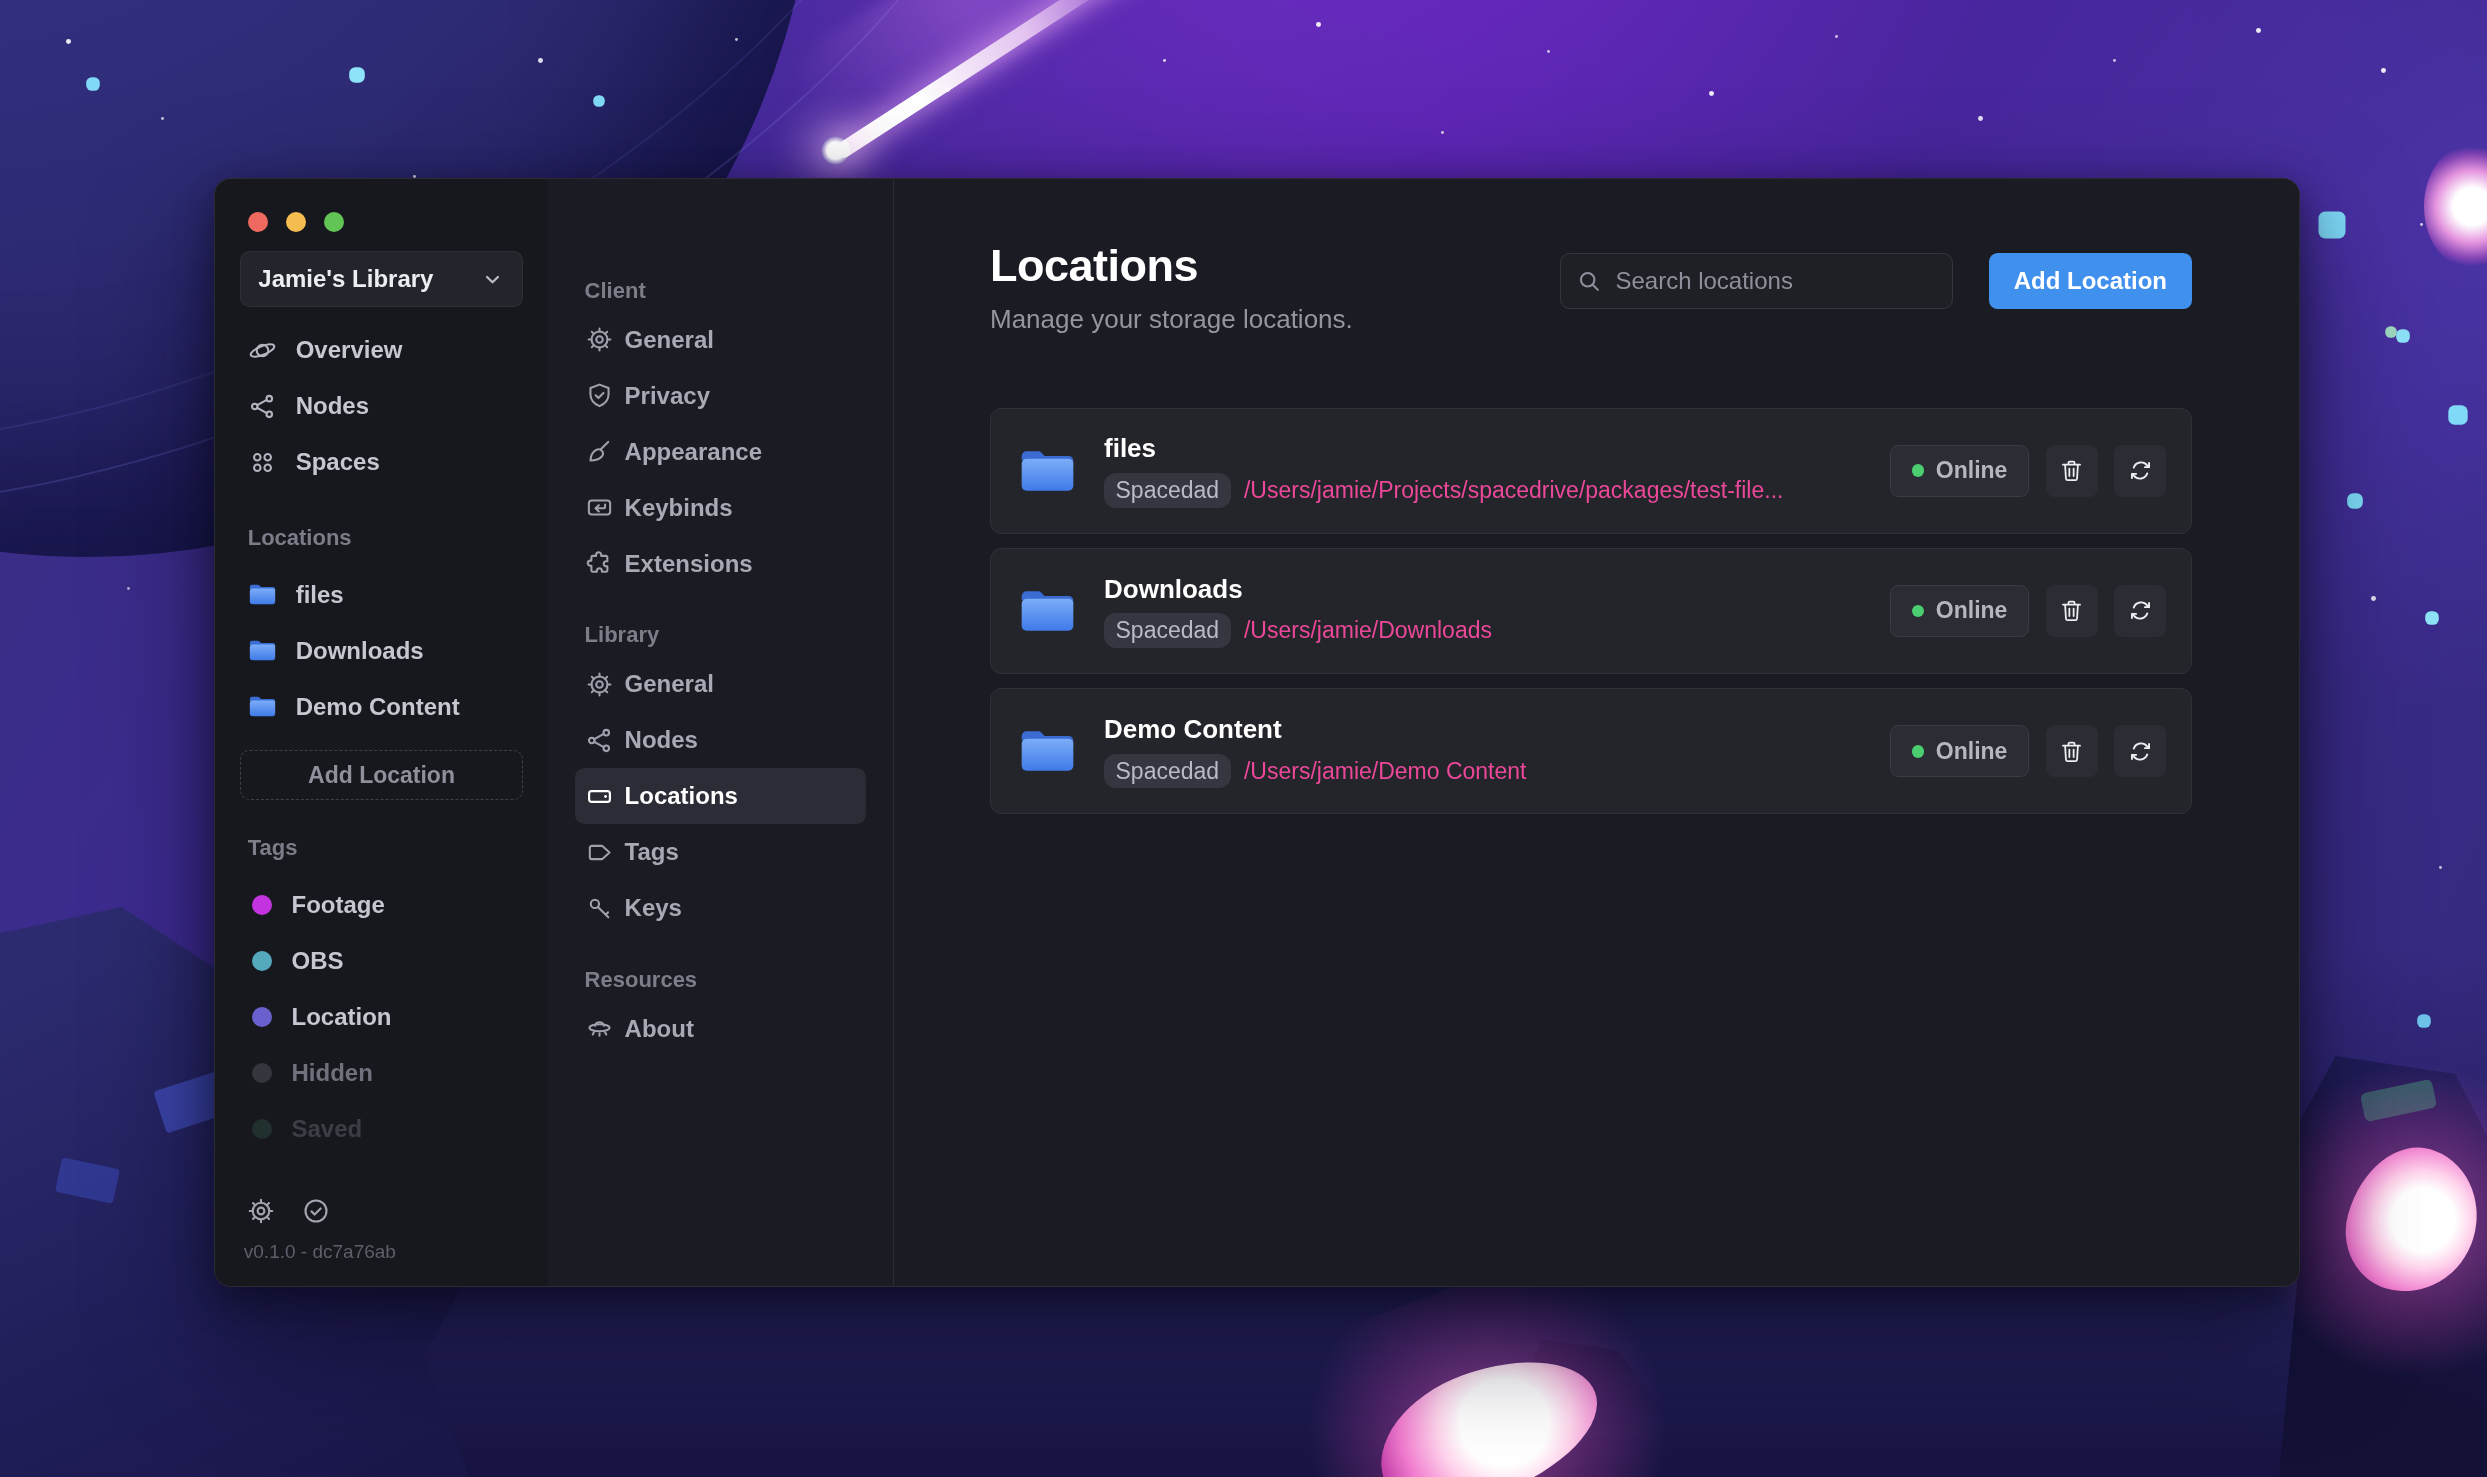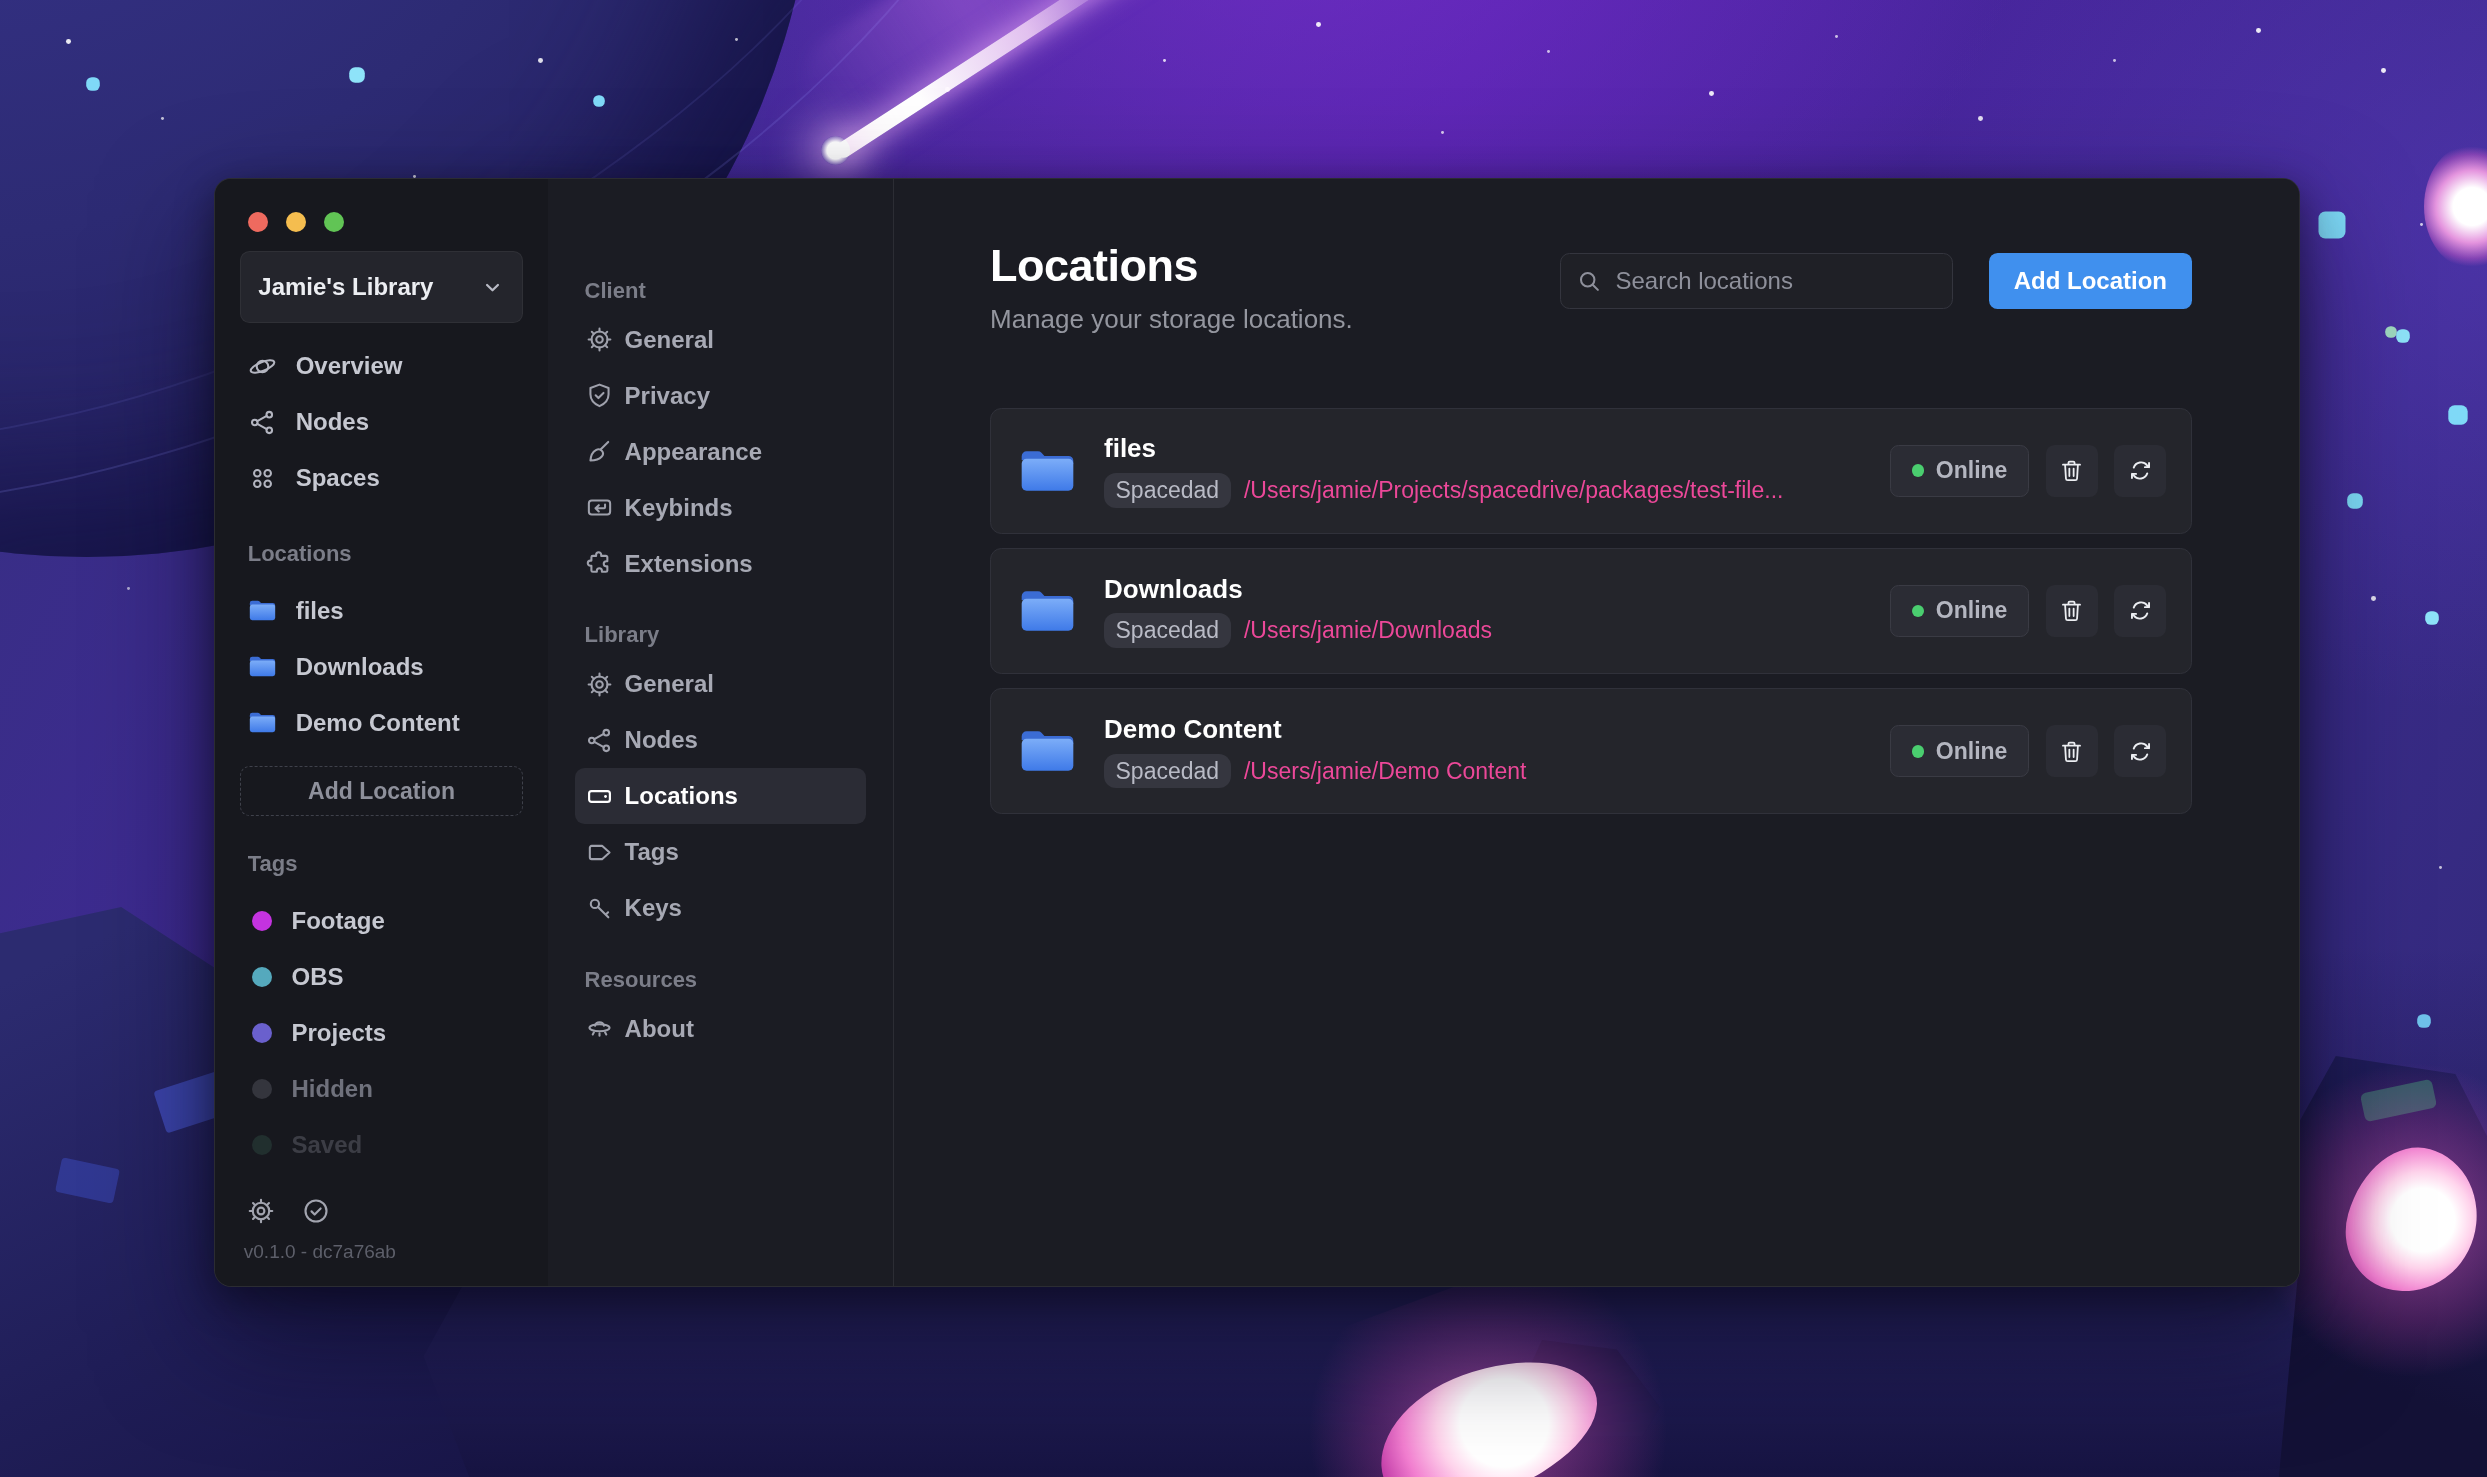--- a/index.html
+++ b/index.html
@@ -98,21 +98,21 @@
     border-radius:17.3px; overflow:hidden; display:flex; z-index:10;
     background:#1b1c23; border:1px solid rgba(255,255,255,.07);
     box-shadow:0 48px 115px rgba(10,8,30,.6), 0 11.5px 38px rgba(0,0,0,.45); }
 
   
   .sidebar { width:333px; flex:0 0 333px; background:rgba(23,24,30,.93);
     display:flex; flex-direction:column; padding:0 25px; }
   .traffic { display:flex; gap:18px; margin:33px 0 0 7.7px; }
   .tl-dot { width:20px; height:20px; border-radius:50%; }
   .tl-close{ background:#ee6a5f; } .tl-min{ background:#f5bd4f; } .tl-zoom{ background:#61c455; }
-  .lib-switch { margin-top:19px; height:72px; background:#24252c; border:1px solid rgba(255,255,255,.05);
+  .lib-switch { margin-top:19px; height:56px; background:#24252c; border:1px solid rgba(255,255,255,.05);
     border-radius:9.6px; display:flex; align-items:center; padding:0 17.3px; cursor:default; }
   .lib-switch .lbl { font-size:24px; font-weight:700; color:#eceef2; flex:1; }
   .lib-switch svg { width:25px; height:25px; color:#b9bbc6; }
   .snav { margin-top:15.4px; display:flex; flex-direction:column; }
   .snav-item { height:56px; display:flex; align-items:center; gap:19px; padding-left:7.7px; border-radius:8.6px; color:#c6c8d1; }
   .snav-item svg { width:29px; height:29px; color:#b3b5c0; flex:0 0 29px; }
   .snav-item .txt { font-size:24px; font-weight:600; }
   .sec-head { margin-top:35px; padding-left:7.7px; font-size:22px; font-weight:700; color:#7b7d88; }
   .folder-sm { width:30px; height:26px; flex:0 0 30px; }
   .add-loc-dashed { margin-top:15.4px; height:50px; border:1.9px dashed #3f414b; border-radius:9.6px;
@@ -362,21 +362,21 @@
       <div class="snav-item tag-item">
         <span class="tag-dot" style="background: rgb(196, 51, 224);"></span>
         <span class="txt">Footage</span>
       </div>
       <div class="snav-item tag-item">
         <span class="tag-dot" style="background: rgb(85, 169, 189);"></span>
         <span class="txt">OBS</span>
       </div>
       <div class="snav-item tag-item">
         <span class="tag-dot" style="background: rgb(106, 96, 205);"></span>
-        <span class="txt">Projects</span>
+        <span class="txt">Location</span>
       </div>
       <div class="snav-item tag-item">
         <span class="tag-dot" style="background: rgb(52, 53, 61);"></span>
         <span class="txt tag-dim">Hidden</span>
       </div>
       <div class="snav-item tag-item tag-faded">
         <span class="tag-dot" style="background: rgb(47, 79, 69);"></span>
         <span class="txt tag-dim">Saved</span>
       </div>
     </nav>

